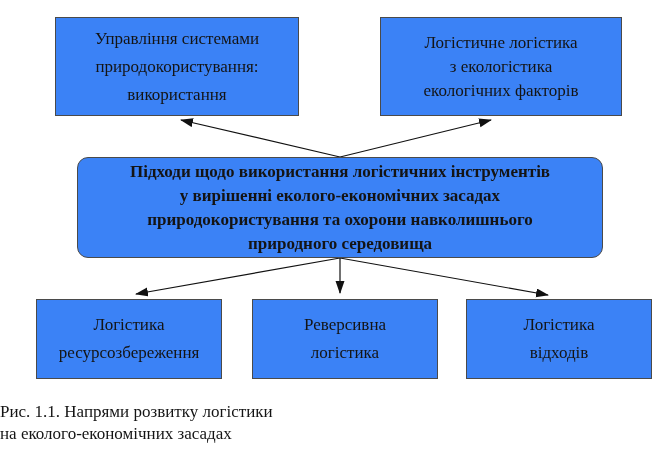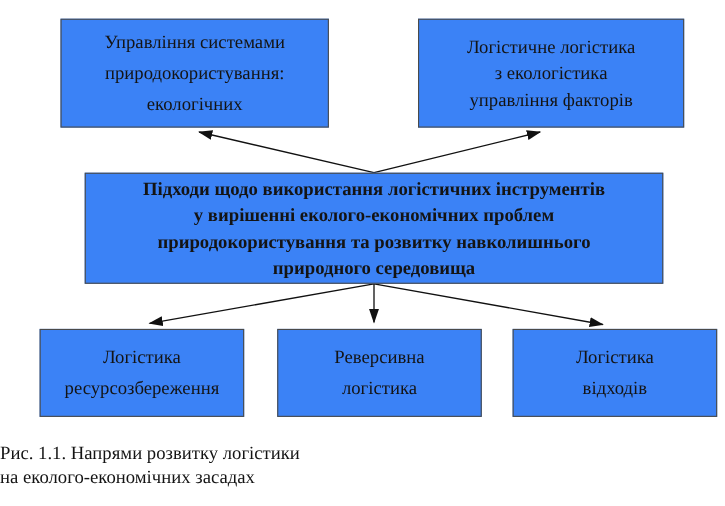--- a/index.html
+++ b/index.html
@@ -43,20 +43,21 @@
     font-size: 17px; line-height: 28px;
   }
   .b-tr {
     left: 380px; top: 17px; width: 242px; height: 99px;
     font-size: 17px; line-height: 24px;
   }
   .b-c {
     left: 77px; top: 157px; width: 526px; height: 101px;
     font-size: 17px; line-height: 24px;
     font-weight: bold;
+    border-radius: 11px;
   }
   .b-bl {
     left: 36px; top: 299px; width: 186px; height: 80px;
     font-size: 17px; line-height: 28px;
   }
   .b-bc {
     left: 252px; top: 299px; width: 186px; height: 80px;
     font-size: 17px; line-height: 28px;
   }
   .b-br {
@@ -86,33 +87,33 @@
     <line x1="340" y1="157" x2="181" y2="120" stroke="#111111" stroke-width="1.2" marker-end="url(#ah)"></line>
     <line x1="340" y1="157" x2="491" y2="120" stroke="#111111" stroke-width="1.2" marker-end="url(#ah)"></line>
     <line x1="340" y1="258" x2="136" y2="294" stroke="#111111" stroke-width="1.2" marker-end="url(#ah)"></line>
     <line x1="340" y1="258" x2="340" y2="293" stroke="#111111" stroke-width="1.2" marker-end="url(#ah)"></line>
     <line x1="340" y1="258" x2="548" y2="295" stroke="#111111" stroke-width="1.2" marker-end="url(#ah)"></line>
   </svg>
 
   <div class="box b-tl">
     <div class="ln">Управління системами</div>
     <div class="ln">природокористування:</div>
-    <div class="ln">екологічних</div>
+    <div class="ln">використання</div>
   </div>
 
   <div class="box b-tr">
     <div class="ln">Логістичне логістика</div>
     <div class="ln">з екологістика</div>
-    <div class="ln">управління факторів</div>
+    <div class="ln">екологічних факторів</div>
   </div>
 
   <div class="box b-c">
     <div class="ln">Підходи щодо використання логістичних інструментів</div>
-    <div class="ln">у вирішенні еколого-економічних проблем</div>
-    <div class="ln">природокористування та розвитку навколишнього</div>
+    <div class="ln">у вирішенні еколого-економічних засадах</div>
+    <div class="ln">природокористування та охорони навколишнього</div>
     <div class="ln">природного середовища</div>
   </div>
 
   <div class="box b-bl">
     <div class="ln">Логістика</div>
     <div class="ln">ресурсозбереження</div>
   </div>
 
   <div class="box b-bc">
     <div class="ln">Реверсивна</div>

